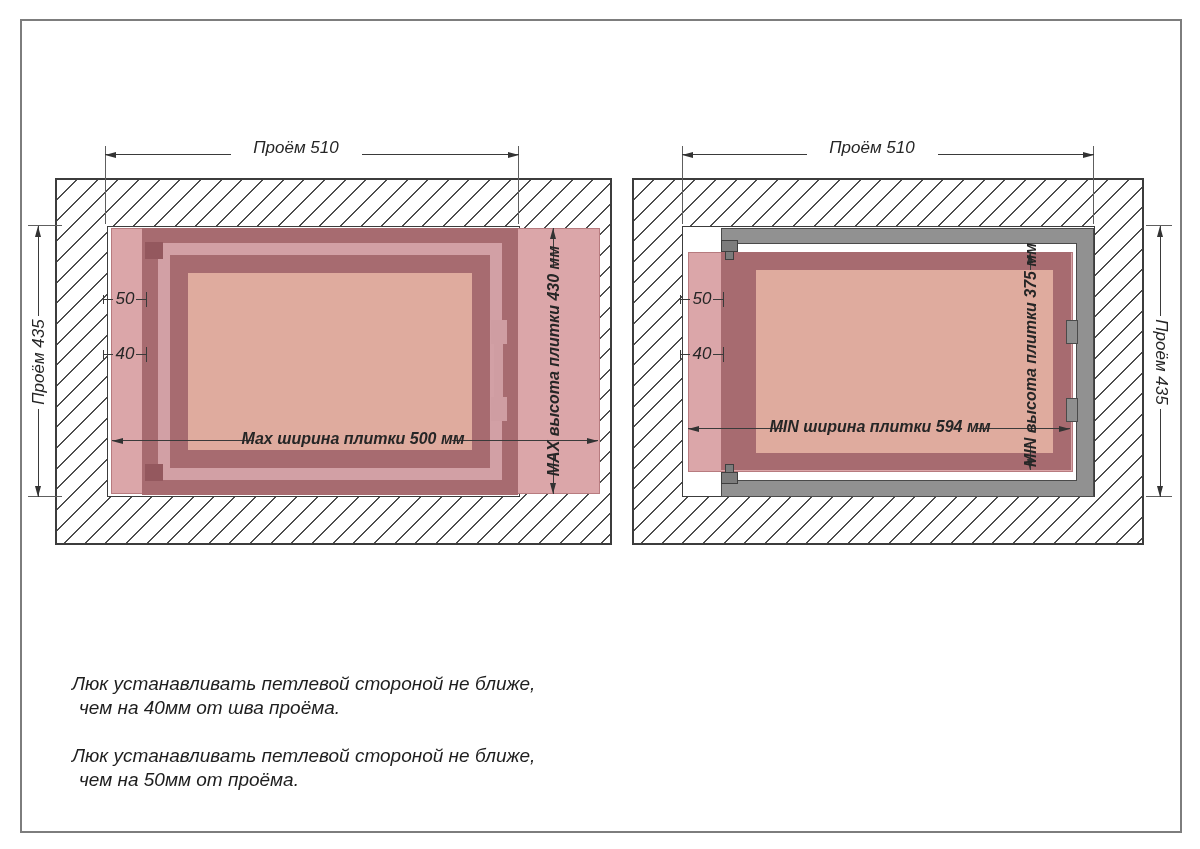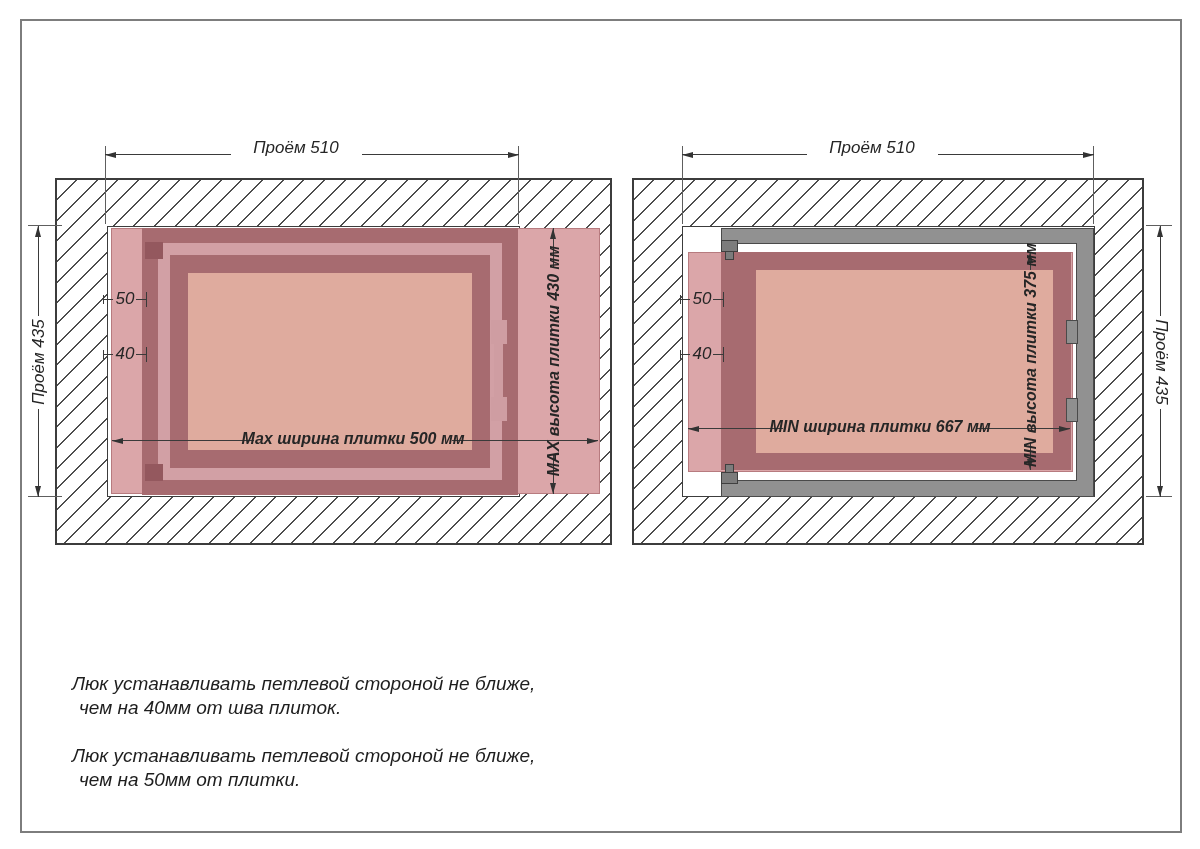--- a/index.html
+++ b/index.html
@@ -151,30 +151,30 @@
     <div class="hl" style="left:680px;top:354px;width:10px;"></div>
     <div class="hl" style="left:713px;top:354px;width:11px;"></div>
     <div class="tick" style="left:680px;top:350px;height:9px;"></div>
     <div class="tick" style="left:723px;top:347px;height:15px;"></div>
     <div class="dimtext" style="left:702px;top:354px;">40</div>
 
     <div class="hl" style="left:688px;top:428px;width:95px;"></div>
     <div class="hl" style="left:977px;top:428px;width:93px;"></div>
     <div class="arrow ar-l" style="left:688px;top:425.5px;"></div>
     <div class="arrow ar-r" style="left:1059px;top:425.5px;"></div>
-    <div class="dimtext b" style="left:880px;top:427px;">MIN ширина плитки 667 мм</div>
+    <div class="dimtext b" style="left:880px;top:427px;">MIN ширина плитки 594 мм</div>
 
     <div class="vl" style="left:1030px;top:252px;height:18px;"></div>
     <div class="vl" style="left:1030px;top:442px;height:28px;"></div>
     <div class="arrow ar-u" style="left:1027px;top:252px;"></div>
     <div class="arrow ar-d" style="left:1027px;top:459px;"></div>
     <div class="dimtext b rccw" style="left:1031px;top:355px;">MIN высота плитки 375 мм</div>
   </div>
 
   <div class="note" style="left:72px;top:672px;">
     <div>Люк устанавливать петлевой стороной не ближе,</div>
-    <div class="l2">чем на 40мм от шва плиток.</div>
+    <div class="l2">чем на 40мм от шва проёма.</div>
   </div>
   <div class="note" style="left:72px;top:744px;">
     <div>Люк устанавливать петлевой стороной не ближе,</div>
-    <div class="l2">чем на 50мм от плитки.</div>
+    <div class="l2">чем на 50мм от проёма.</div>
   </div>
 </div>
 
 </body></html>

